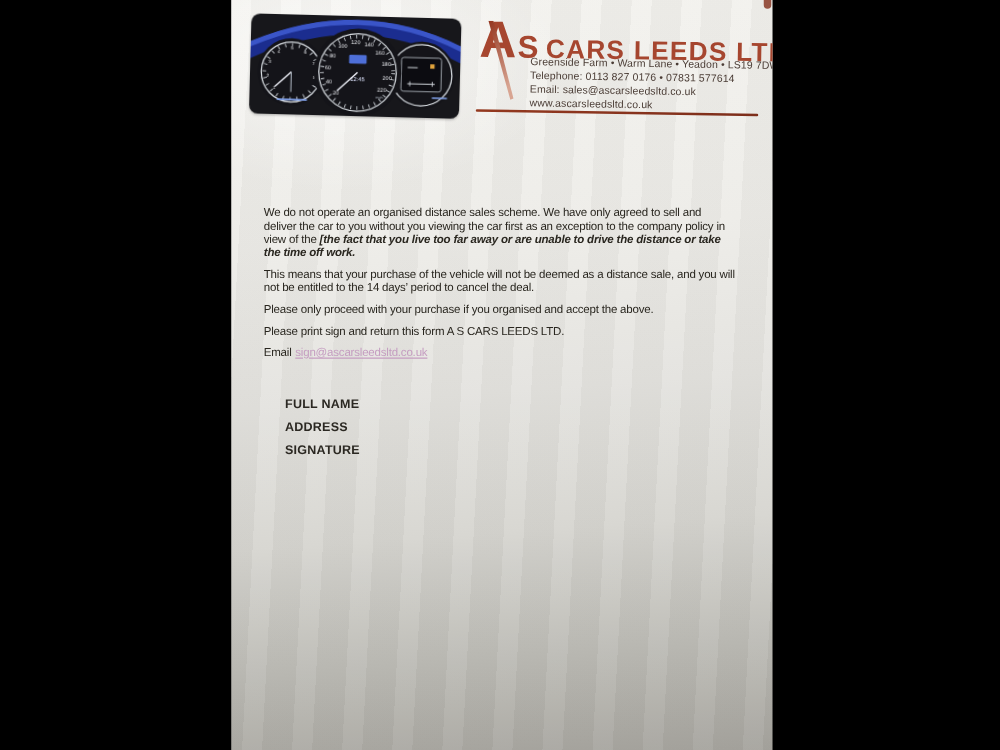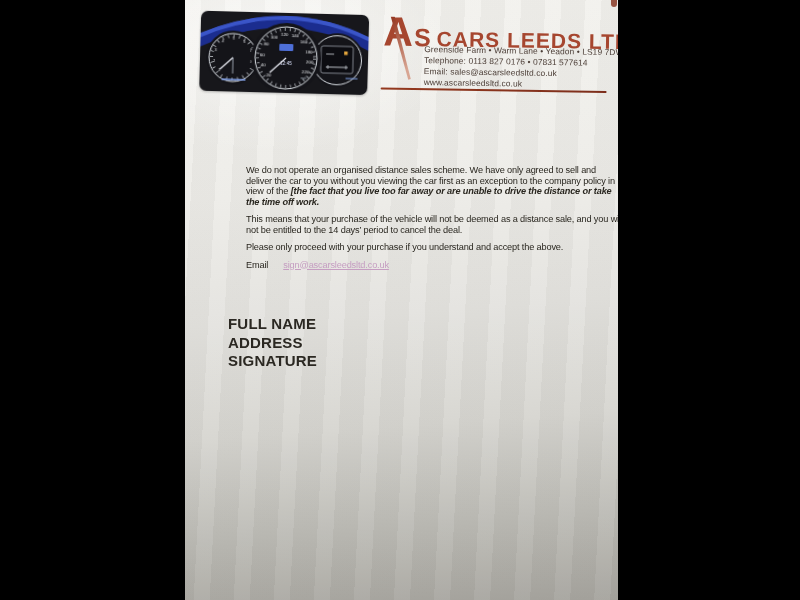--- a/index.html
+++ b/index.html
@@ -33,29 +33,29 @@
   .addr{position:absolute;left:240px;top:41px;width:185px;
     font-size:8.4px;line-height:10.9px;color:#4a3c35;letter-spacing:.1px;}
   .addr div{white-space:nowrap;}
 
   .rule{position:absolute;left:197px;top:85px;width:226px;height:2.4px;
     background:linear-gradient(90deg,#94391f,#7d2e1b);border-radius:1px;}
 
   .smudge{position:absolute;left:426px;top:0;width:6px;height:7px;background:#8a3a26;
     opacity:.85;border-radius:0 0 3px 3px;filter:blur(.5px);}
 
-  .bodytext{position:absolute;left:61px;top:165px;width:378px;
+  .bodytext{position:absolute;left:26px;top:165px;width:378px;
     font-size:9.2px;line-height:10.5px;letter-spacing:-.15px;color:#29261f;}
   .bodytext p{margin:0 0 7px 0;}
   .bodytext p.gap{margin-top:2px;}
   .em{font-weight:700;font-style:italic;}
   .maillink{color:#c59dc1;text-decoration:underline;text-decoration-color:#c59dc1;}
-  .maillabel{margin-right:15px;}
+  .maillabel{margin-right:3px;}
 
-  .fields{position:absolute;left:43px;top:319px;font-size:15px;font-weight:700;
+  .fields{position:absolute;left:43px;top:319px;font-size:10px;font-weight:700;
     color:#2b2822;letter-spacing:.2px;}
   .fields div{margin-bottom:8px;line-height:10.5px;}
 </style>
 </head>
 <body>
 
 <div class="bar left"></div>
 <div class="bar right"></div>
 
 <div class="photo">
@@ -153,21 +153,22 @@
     </div>
 
     <div class="rule"></div>
   </div>
 
   <div class="smudge"></div>
 
   <div class="bodytext">
     <p><span>We do not operate an organised distance sales scheme. We have only agreed to sell and deliver the car to you without you viewing the car first as an exception to the company policy in view of the </span><span class="em">[the fact that you live too far away or are unable to drive the distance or take the time off work.</span></p>
     <p>This means that your purchase of the vehicle will not be deemed as a distance sale, and you will not be entitled to the 14 days’ period to cancel the deal.</p>
-    <p class="gap">Please only proceed with your purchase if you understand and accept the above.</p>
+    <p class="gap">Please only proceed with your purchase if you organised and accept the above.</p>
+    <p>Please print sign and return this form A S CARS LEEDS LTD.</p>
     <p><span class="maillabel">Email</span><a class="maillink">sign@ascarsleedsltd.co.uk</a></p>
   </div>
 
   <div class="fields">
     <div>FULL NAME</div>
     <div>ADDRESS</div>
     <div>SIGNATURE</div>
   </div>
 
 </div>

